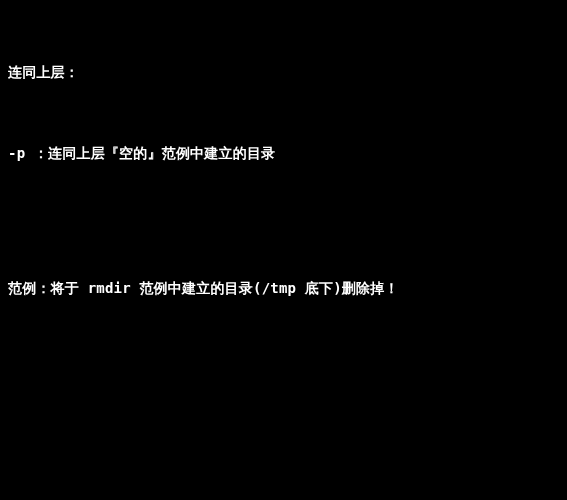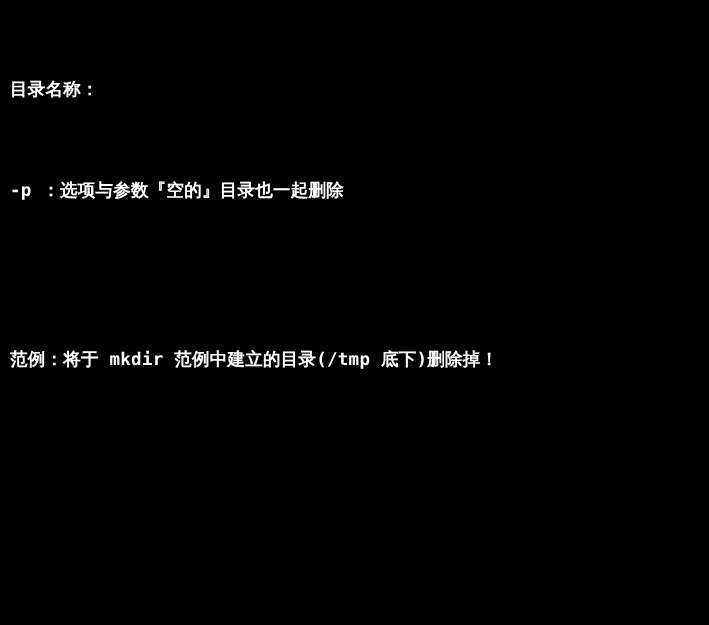--- a/index.html
+++ b/index.html
@@ -23,24 +23,24 @@
     letter-spacing: 0.2px;
   }
   .line {
     display: block;
   }
 </style>
 </head>
 <body>
 
 <div class="terminal">
-  <span class="line">目录名称：</span>
-  <span class="line">-p ：选项与参数『空的』目录也一起删除</span>
+  <span class="line">连同上层：</span>
+  <span class="line">-p ：连同上层『空的』范例中建立的目录</span>
   <span class="line"></span>
-  <span class="line">范例：将于 mkdir 范例中建立的目录(/tmp 底下)删除掉！</span>
+  <span class="line">范例：将于 rmdir 范例中建立的目录(/tmp 底下)删除掉！</span>
   
   
   
   
   
   
   
   
   
   

